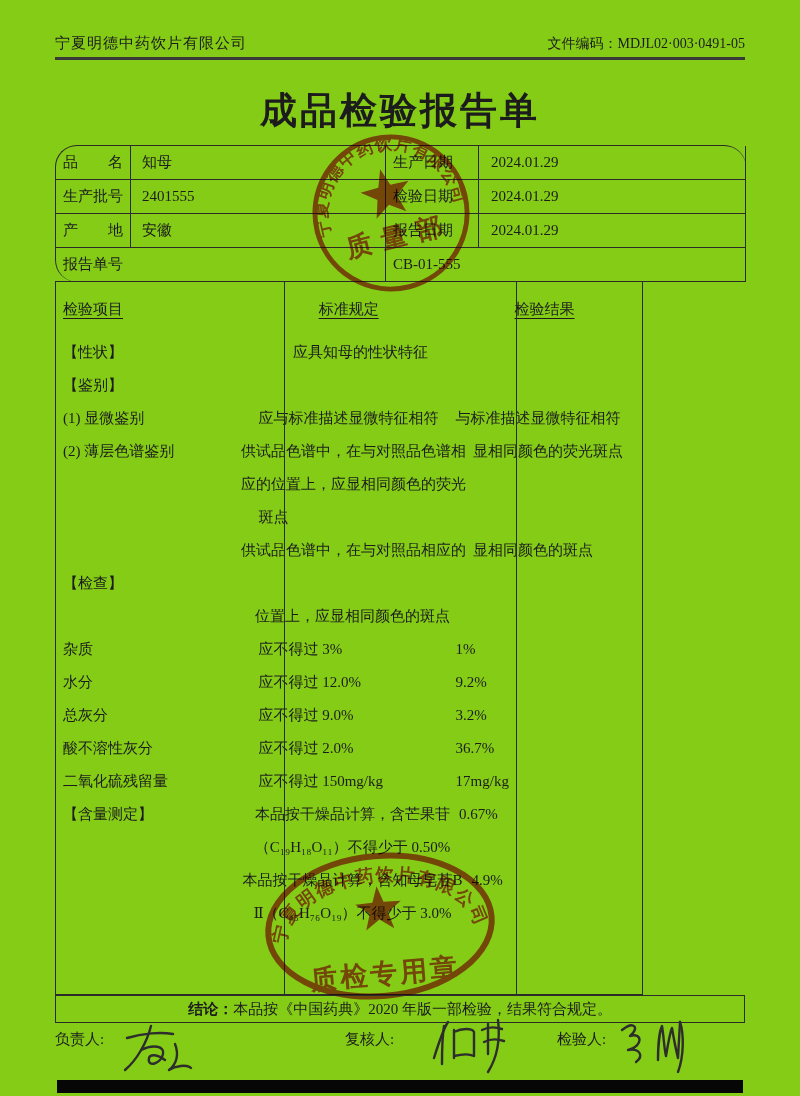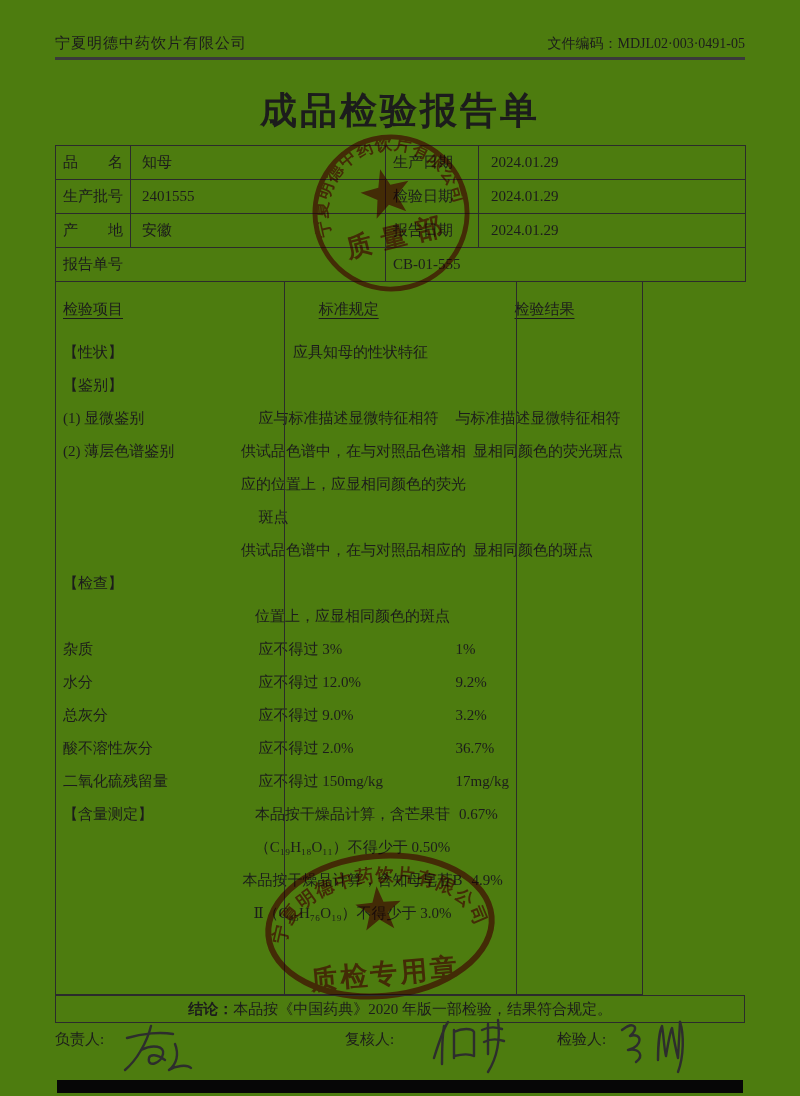--- a/index.html
+++ b/index.html
@@ -1,33 +1,33 @@
 <!DOCTYPE html>
 <html><head>
 <meta charset="utf-8">
 <style>
   html,body{margin:0;padding:0;background:#888;}
   .page{
-    position:relative; width:800px; height:1096px; background:#4d7c0f;
+    position:relative; width:800px; height:1096px; background:#84cc16;
     font-family:"Liberation Serif","DejaVu Serif",serif;
     color:#1c1c1c; overflow:hidden;
   }
   
   .hdr{position:absolute; top:34px; left:55px; width:690px; display:flex; justify-content:space-between; align-items:baseline;}
   .hdr .co{font-size:15px; letter-spacing:1px;}
   .hdr .code{font-size:14px;}
   .hdr-rule{position:absolute; top:57px; left:55px; width:690px; height:3px; background:#3a3a3a;}
   
   .title{position:absolute; top:86px; left:0; width:800px; text-align:center;
     font-family:"Liberation Sans","DejaVu Sans",sans-serif;
     font-size:37px; font-weight:bold; letter-spacing:3px;}
   
   .info{position:absolute; top:145px; left:55px; width:690px;
     display:grid; grid-template-columns:75px 255px 93px 267px; grid-auto-rows:34px;
-    border-top:1px solid #2b2b2b; border-left:1px solid #2b2b2b; font-size:15px;}
+    border-top:1px solid #2b2b2b; border-left:1px solid #2b2b2b; font-size:15px;border-radius:22px;}
   .info .cell{border-right:1px solid #2b2b2b; border-bottom:1px solid #2b2b2b;
     display:flex; align-items:center; padding-left:7px; box-sizing:border-box; overflow:hidden;}
   .info .v1{padding-left:11px;}
   .info .v2{padding-left:12px;}
   .info .span2a{grid-column:span 2;}
   
   .maintable{position:absolute; top:281px; left:55px; width:588px; height:714px;
     border:1px solid #2b2b2b; box-sizing:border-box; font-size:15px;}
   .vline{position:absolute; top:0; width:1px; height:100%; background:#2b2b2b;}
   .vline.v1{left:228px;}

